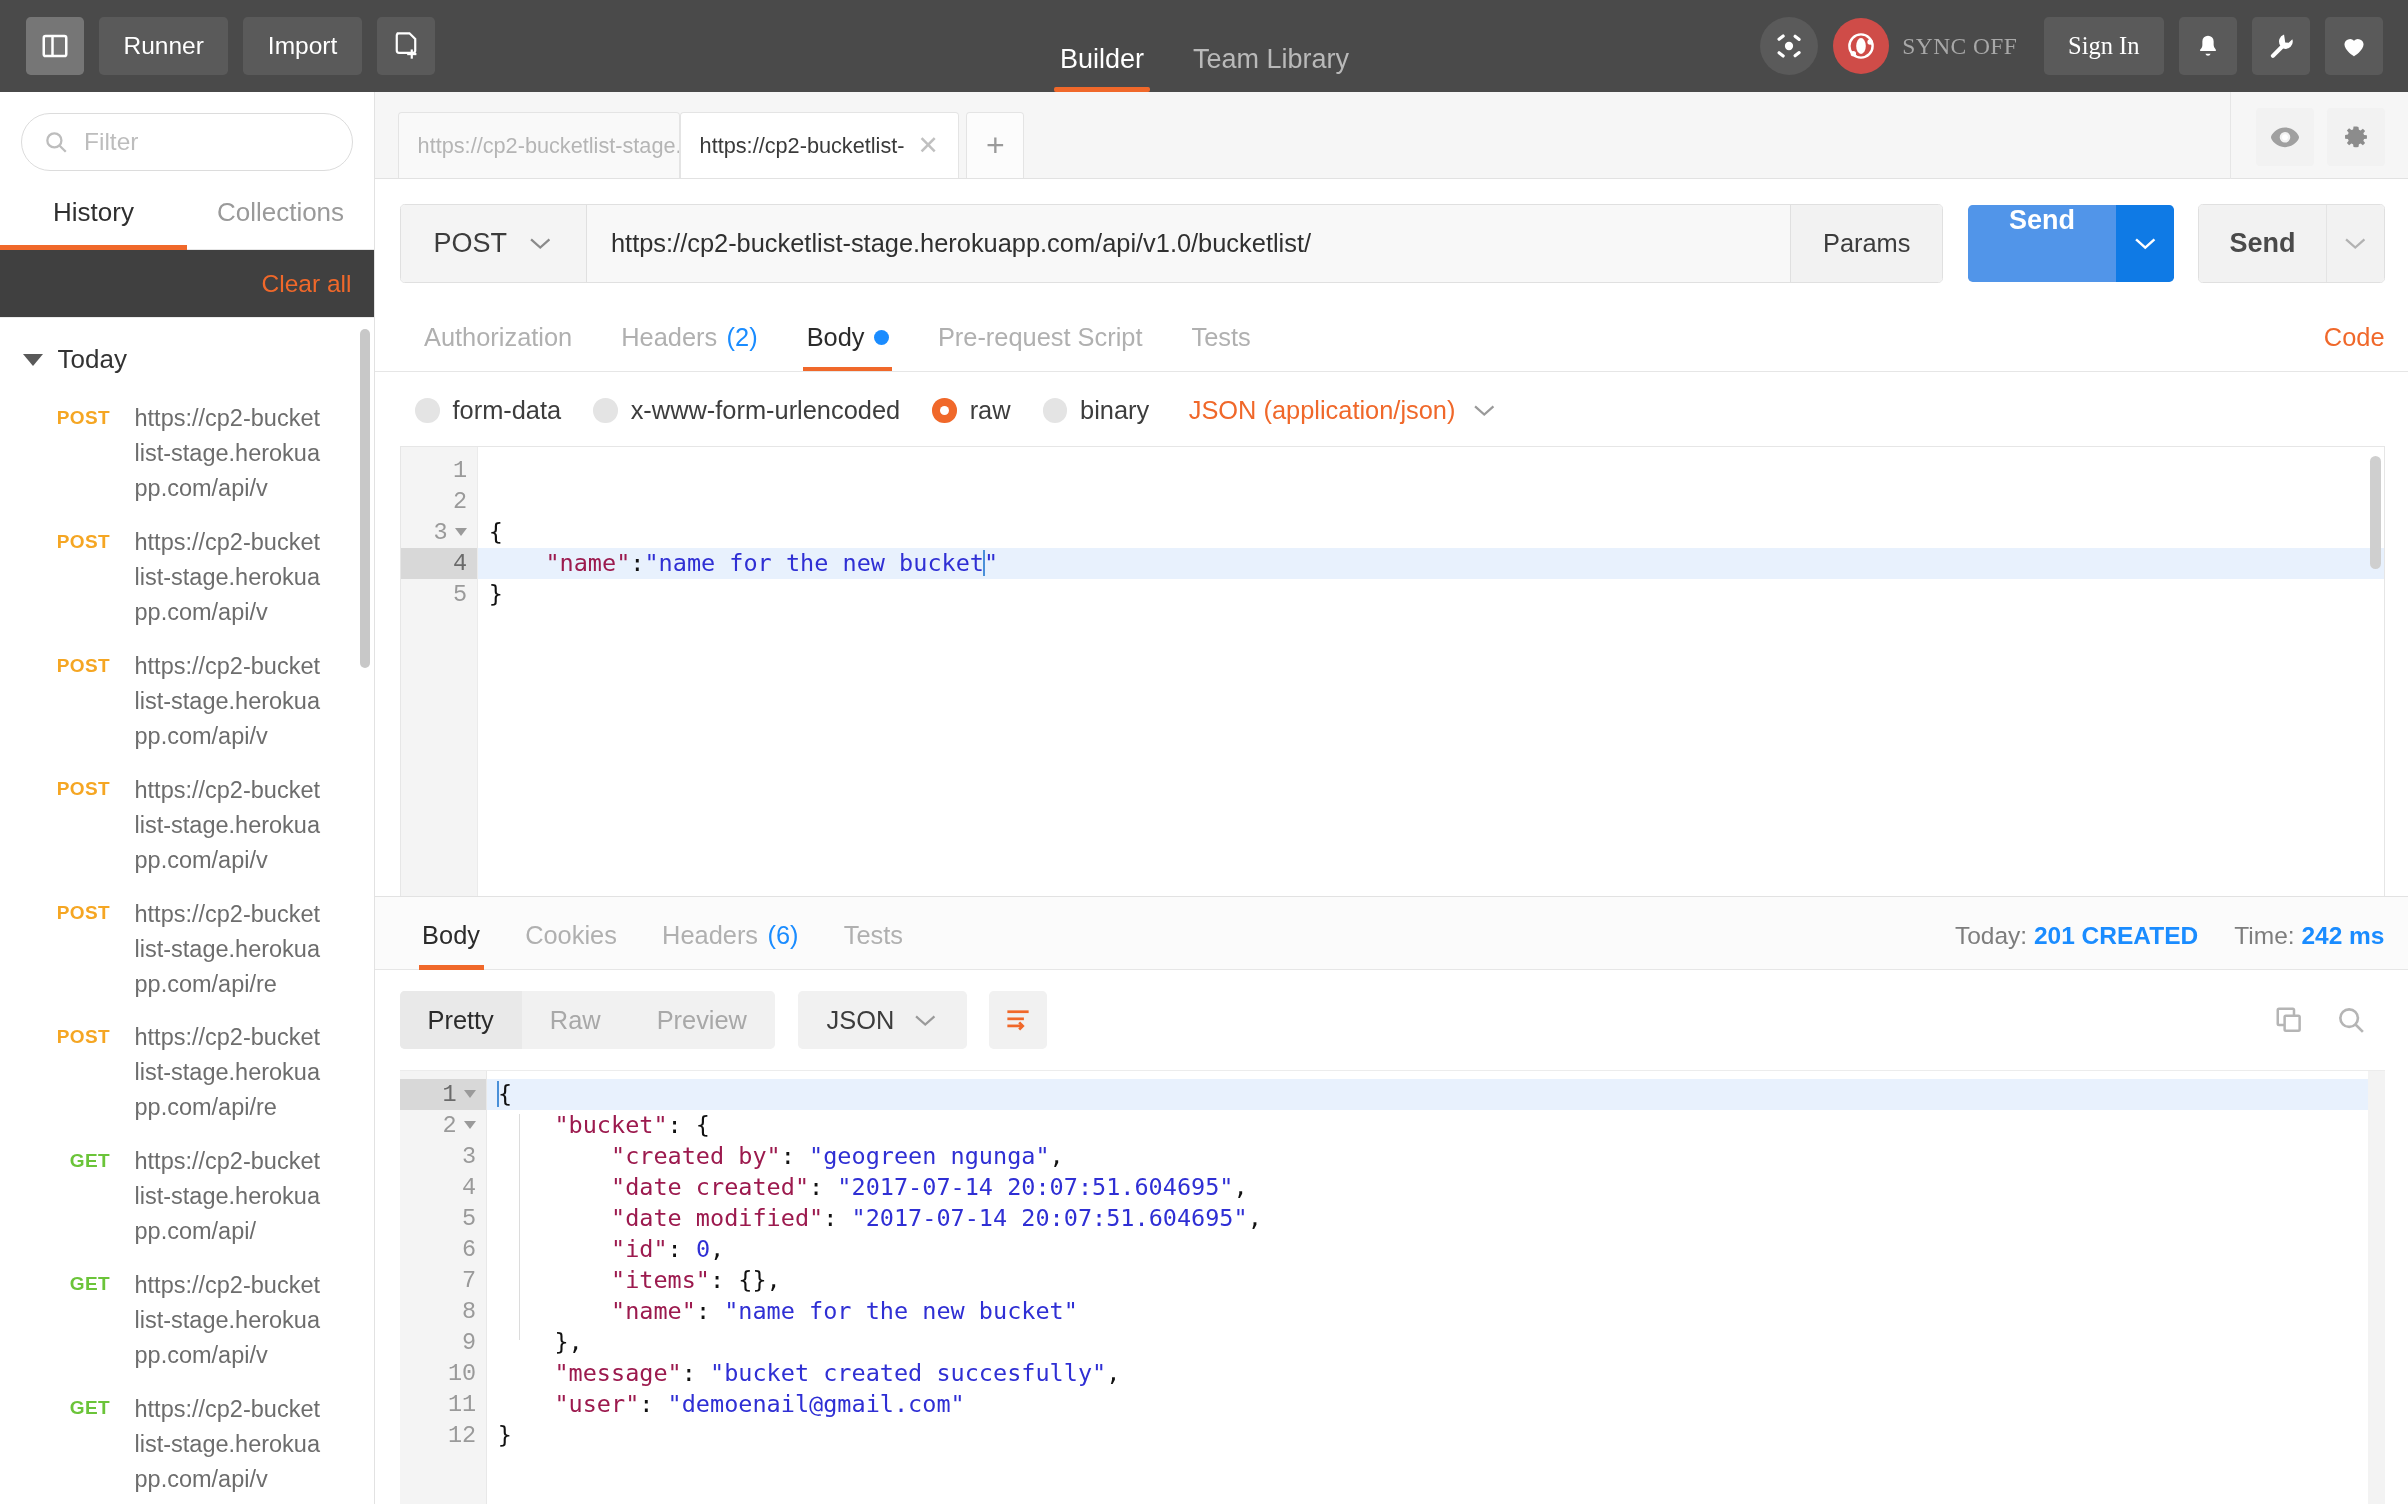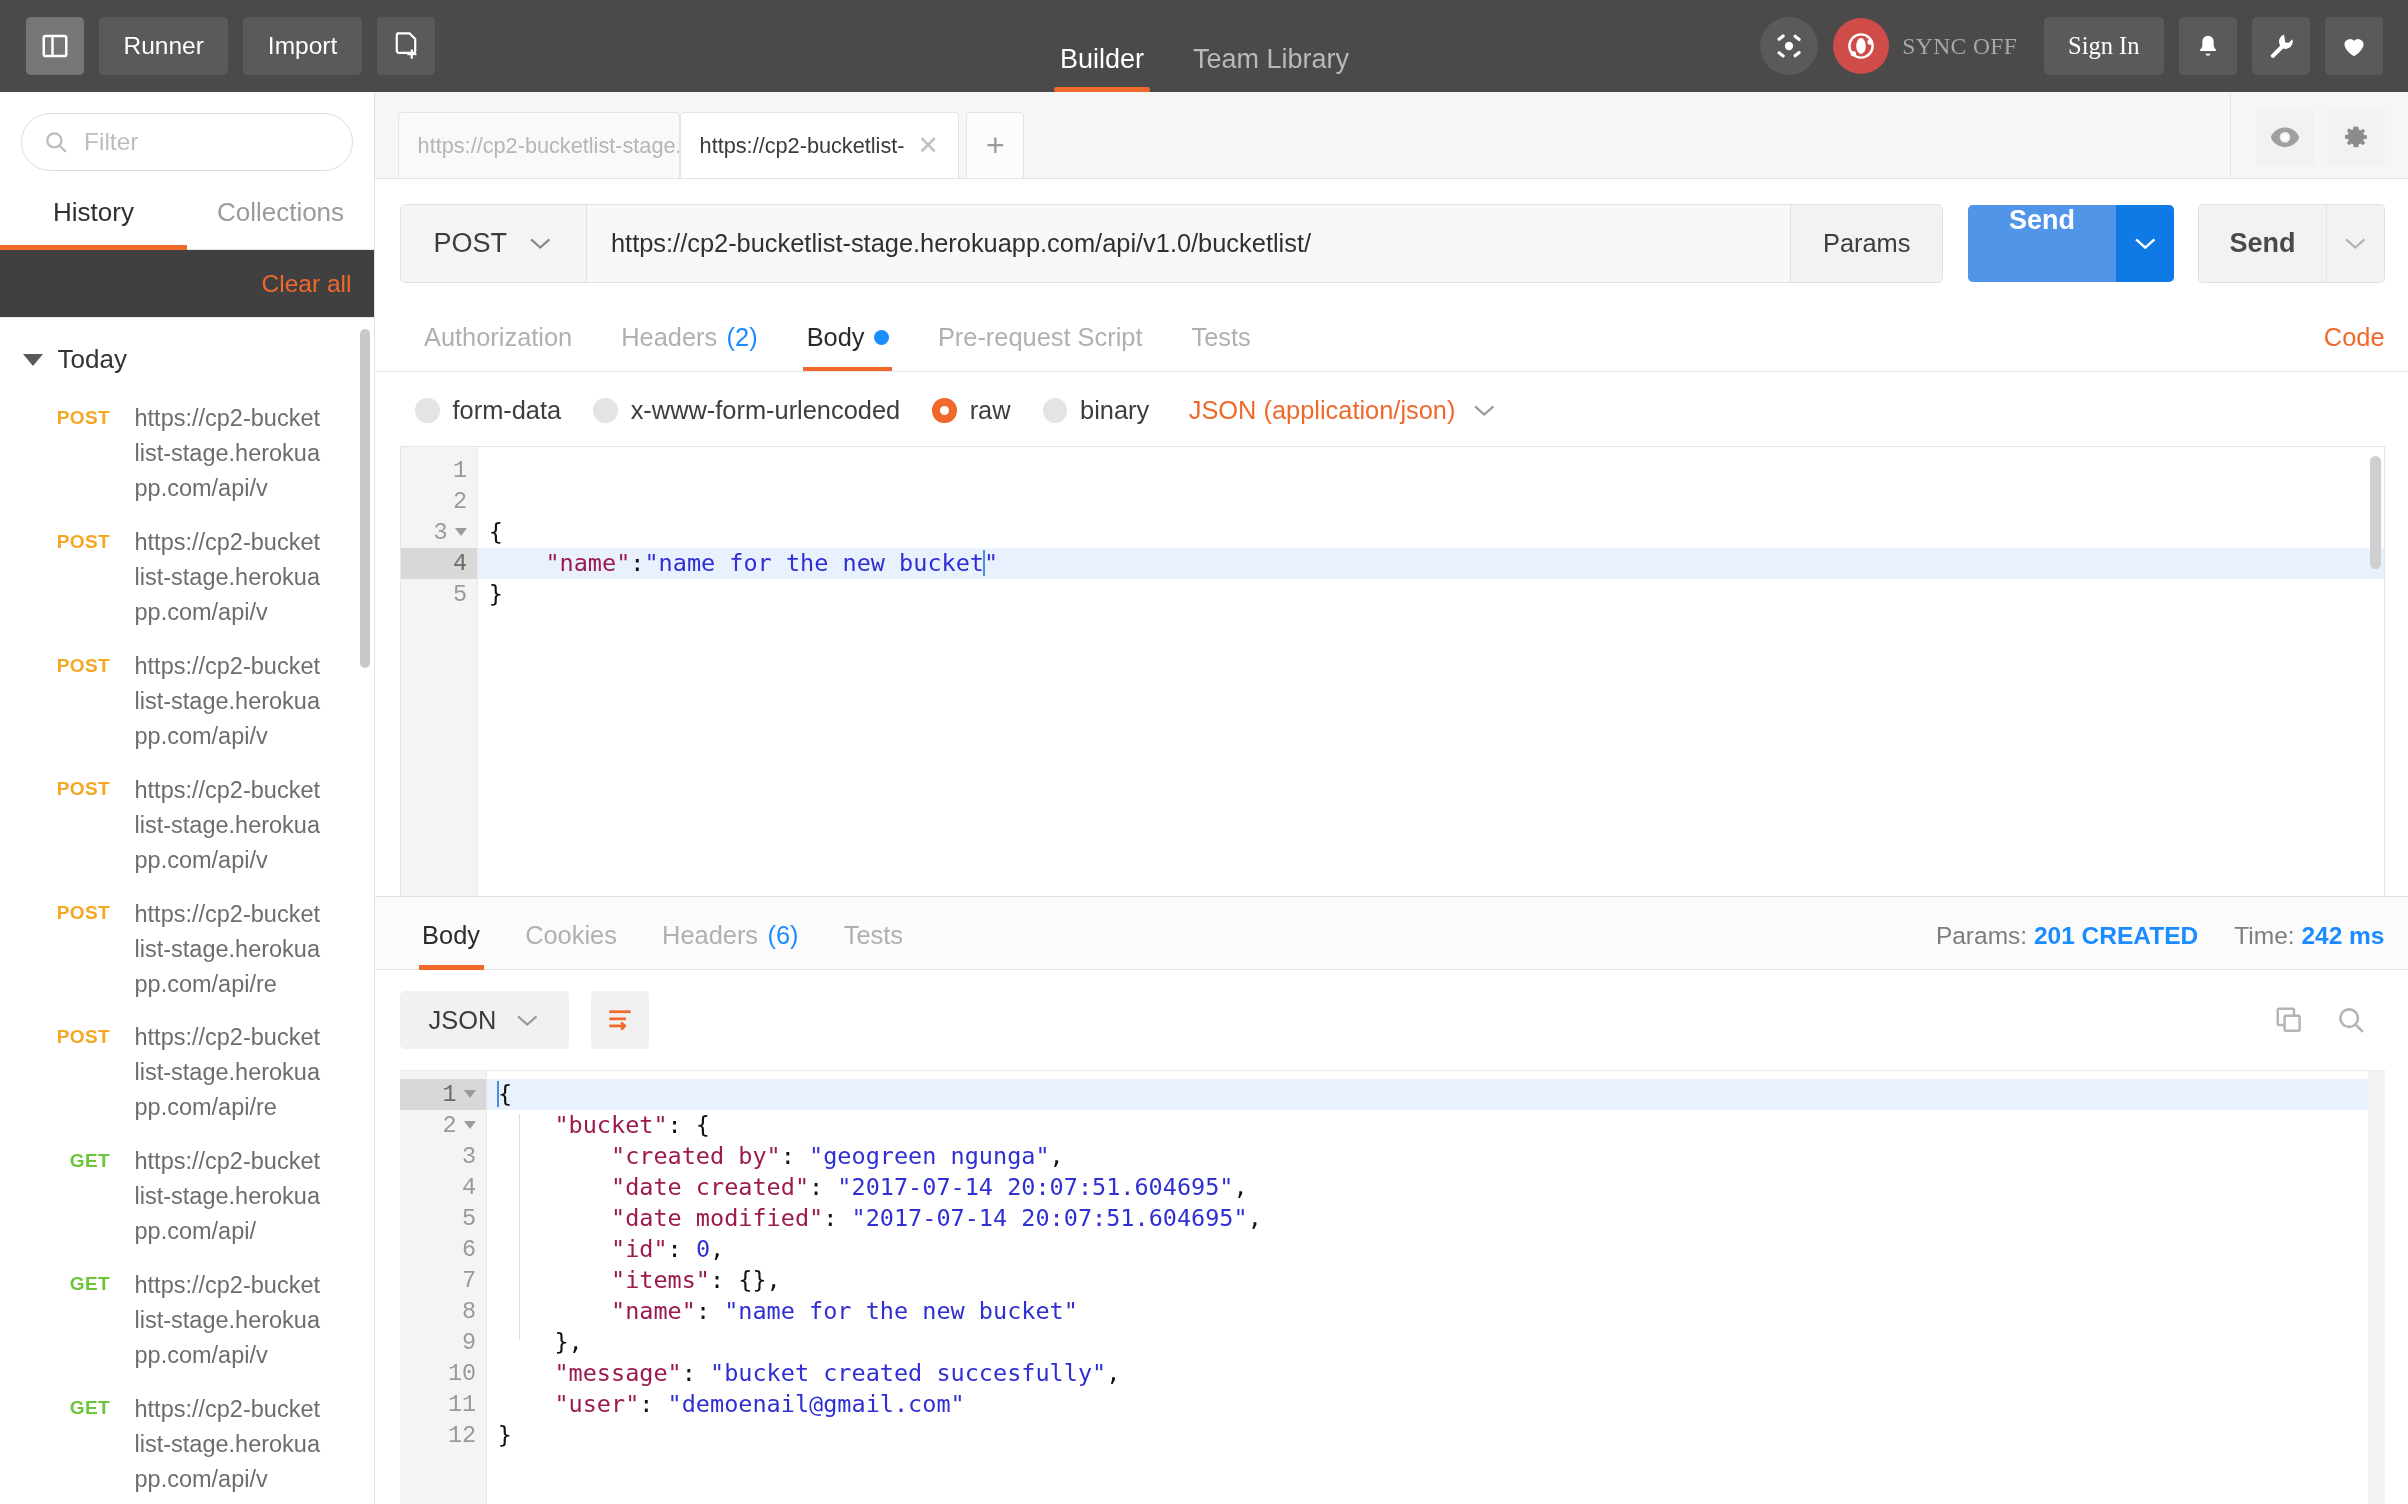--- a/index.html
+++ b/index.html
@@ -670,31 +670,42 @@
         </div>
         <div class="resp-tab">
           <span>Headers</span>
           <span class="count-blue">(6)</span>
         </div>
         <div class="resp-tab">
           <span>Tests</span>
         </div>
         <div class="resp-meta">
           <span class="meta-item">
-            <span>Params:</span>
+            <span>Today:</span>
             <b>201 CREATED</b>
           </span>
           <span class="meta-item">
             <span>Time:</span>
             <b>242 ms</b>
           </span>
         </div>
       </div>
 
       <div class="resp-toolbar">
+        <div class="seg-group">
+          <div class="seg active">
+            <span>Pretty</span>
+          </div>
+          <div class="seg">
+            <span>Raw</span>
+          </div>
+          <div class="seg">
+            <span>Preview</span>
+          </div>
+        </div>
         <div class="fmt-select">
           <span>JSON</span>
           <span>
             <svg width="24.5" height="15" viewBox="0 0 24 14" fill="none" stroke="#9a9a9a" stroke-width="2.2">
               <polyline points="3,3 12,11 21,3"></polyline>
             </svg>
           </span>
         </div>
         <div class="wrap-btn">
           <span>

